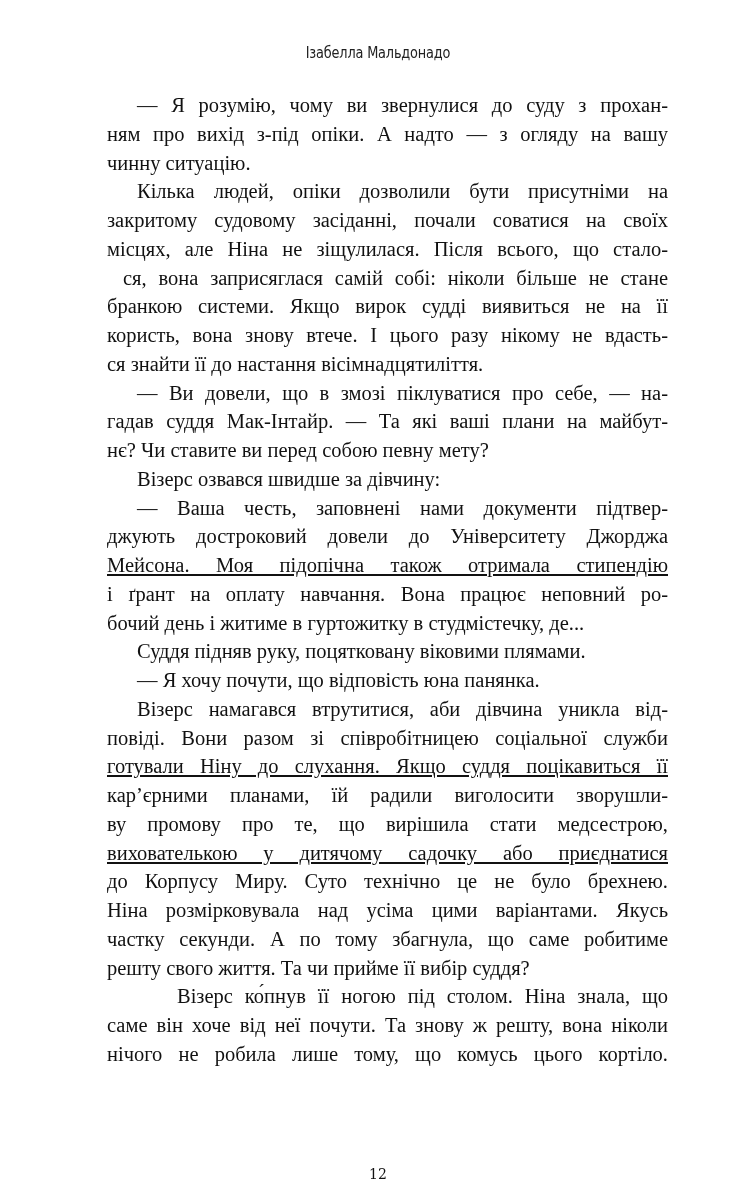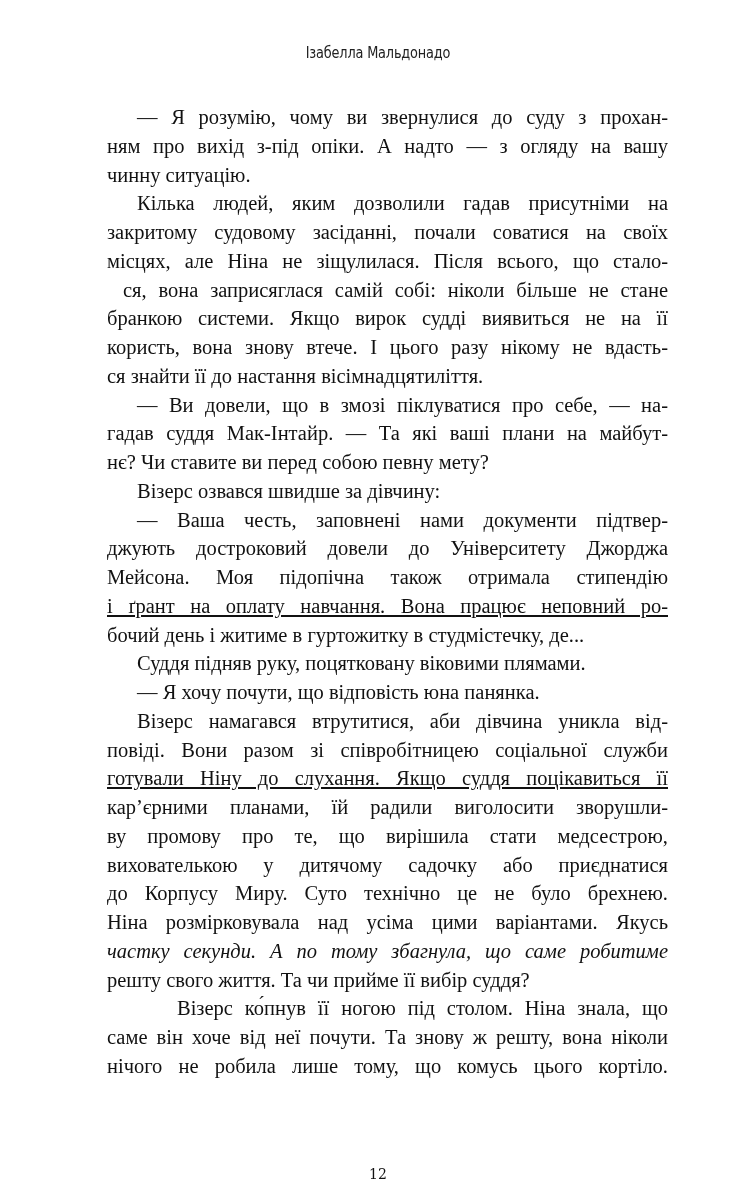--- a/index.html
+++ b/index.html
@@ -22,21 +22,21 @@
       text-align: center;
       font-family: "DejaVu Sans", sans-serif;
       font-size: 15px;
       letter-spacing: -0.2px;
       transform: scaleX(0.86);
       transform-origin: 378px 0;
       color: #222;
     }
     .text-block {
       position: absolute;
-      top: 103px;
+      top: 91px;
       left: 107px;
       width: 561px;
       font-family: "Liberation Serif", serif;
       font-size: 20.5px;
       line-height: 28.75px;
       text-align: justify;
       color: #111;
     }
     .line {
       display: block;
@@ -65,46 +65,46 @@
   </style>
 </head>
 <body>
 
 <div class="running-header">Ізабелла Мальдонадо</div>
 
 <div class="text-block" id="text-block">
     <span class="line indent"><span style="white-space: nowrap; word-spacing: 0px;">— Я розумію, чому ви звернулися до суду з прохан-</span></span>
     <span class="line"><span style="white-space: nowrap; word-spacing: 0px;">ням про вихід з-під опіки. А надто — з огляду на вашу</span></span>
     <span class="line last">чинну ситуацію.</span>
-    <span class="line indent"><span style="white-space: nowrap; word-spacing: 0px;">Кілька людей, яким дозволили гадав присутніми на</span></span>
+    <span class="line indent"><span style="white-space: nowrap; word-spacing: 0px;">Кілька людей, опіки дозволили бути присутніми на</span></span>
     <span class="line"><span style="white-space: nowrap; word-spacing: 0px;">закритому судовому засіданні, почали соватися на своїх</span></span>
     <span class="line"><span style="white-space: nowrap; word-spacing: 0px;">місцях, але Ніна не зіщулилася. Після всього, що стало-</span></span>
     <span class="line"><span style="white-space: nowrap; word-spacing: 0px; margin-left: 16px;">ся, вона заприсяглася самій собі: ніколи більше не стане</span></span>
     <span class="line"><span style="white-space: nowrap; word-spacing: 0px;">бранкою системи. Якщо вирок судді виявиться не на її</span></span>
     <span class="line"><span style="white-space: nowrap; word-spacing: 0px;">користь, вона знову втече. І цього разу нікому не вдасть-</span></span>
     <span class="line last">ся знайти її до настання вісімнадцятиліття.</span>
     <span class="line indent"><span style="white-space: nowrap; word-spacing: 0px;">— Ви довели, що в змозі піклуватися про себе, — на-</span></span>
     <span class="line"><span style="white-space: nowrap; word-spacing: 0px;">гадав суддя Мак-Інтайр. — Та які ваші плани на майбут-</span></span>
     <span class="line last">нє? Чи ставите ви перед собою певну мету?</span>
     <span class="line indent last">Візерс озвався швидше за дівчину:</span>
     <span class="line indent"><span style="white-space: nowrap; word-spacing: 0px;">— Ваша честь, заповнені нами документи підтвер-</span></span>
     <span class="line"><span style="white-space: nowrap; word-spacing: 0px;">джують достроковий довели до Університету Джорджа</span></span>
-    <span class="line"><span style="white-space: nowrap; word-spacing: 0px;">Мейсона. Моя підопічна також отримала стипендію</span></span>
-    <span class="line"><span style="white-space: nowrap; word-spacing: 0px; text-decoration: underline;">і ґрант на оплату навчання. Вона працює неповний ро-</span></span>
+    <span class="line"><span style="white-space: nowrap; word-spacing: 0px; text-decoration: underline;">Мейсона. Моя підопічна також отримала стипендію</span></span>
+    <span class="line"><span style="white-space: nowrap; word-spacing: 0px;">і ґрант на оплату навчання. Вона працює неповний ро-</span></span>
     <span class="line last">бочий день і житиме в гуртожитку в студмістечку, де...</span>
     <span class="line indent last">Суддя підняв руку, поцятковану віковими плямами.</span>
     <span class="line indent last">— Я хочу почути, що відповість юна панянка.</span>
     <span class="line indent"><span style="white-space: nowrap; word-spacing: 0px;">Візерс намагався втрутитися, аби дівчина уникла від-</span></span>
     <span class="line"><span style="white-space: nowrap; word-spacing: 0px;">повіді. Вони разом зі співробітницею соціальної служби</span></span>
     <span class="line"><span style="white-space: nowrap; word-spacing: 0px; text-decoration: underline;">готували Ніну до слухання. Якщо суддя поцікавиться її</span></span>
     <span class="line"><span style="white-space: nowrap; word-spacing: 0px;">кар’єрними планами, їй радили виголосити зворушли-</span></span>
     <span class="line"><span style="white-space: nowrap; word-spacing: 0px;">ву промову про те, що вирішила стати медсестрою,</span></span>
-    <span class="line"><span style="white-space: nowrap; word-spacing: 0px;">вихователькою у дитячому садочку або приєднатися</span></span>
+    <span class="line"><span style="white-space: nowrap; word-spacing: 0px; text-decoration: underline;">вихователькою у дитячому садочку або приєднатися</span></span>
     <span class="line"><span style="white-space: nowrap; word-spacing: 0px;">до Корпусу Миру. Суто технічно це не було брехнею.</span></span>
     <span class="line"><span style="white-space: nowrap; word-spacing: 0px;">Ніна розмірковувала над усіма цими варіантами. Якусь</span></span>
-    <span class="line"><span style="white-space: nowrap; word-spacing: 0px; font-style: italic;">частку секунди. А по тому збагнула, що саме робитиме</span></span>
+    <span class="line"><span style="white-space: nowrap; word-spacing: 0px;">частку секунди. А по тому збагнула, що саме робитиме</span></span>
     <span class="line last">решту свого життя. Та чи прийме її вибір суддя?</span>
     <span class="line indent"><span style="white-space: nowrap; word-spacing: 0px; margin-left: 40px;">Візерс ко́пнув її ногою під столом. Ніна знала, що</span></span>
     <span class="line"><span style="white-space: nowrap; word-spacing: 0px;">саме він хоче від неї почути. Та знову ж решту, вона ніколи</span></span>
     <span class="line"><span style="white-space: nowrap; word-spacing: 0px;">нічого не робила лише тому, що комусь цього кортіло.</span></span>
   </div>
 
 <div class="page-number">12</div>
 
 </body></html>

